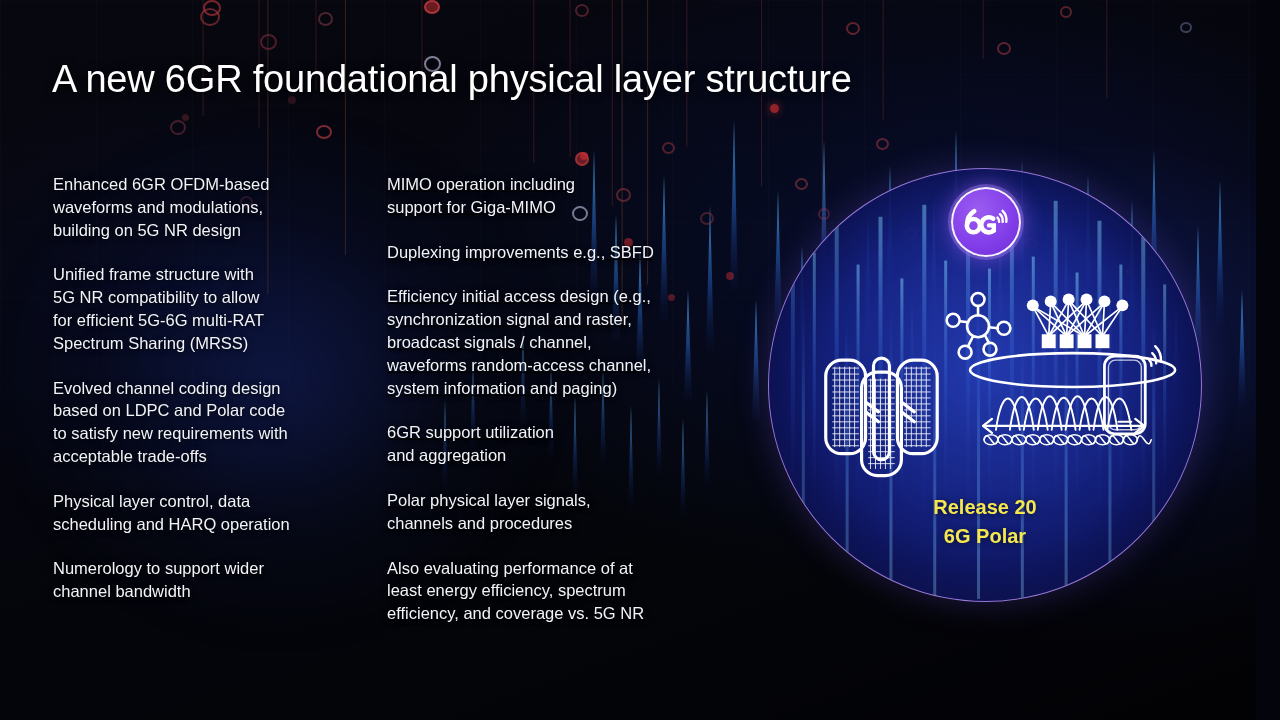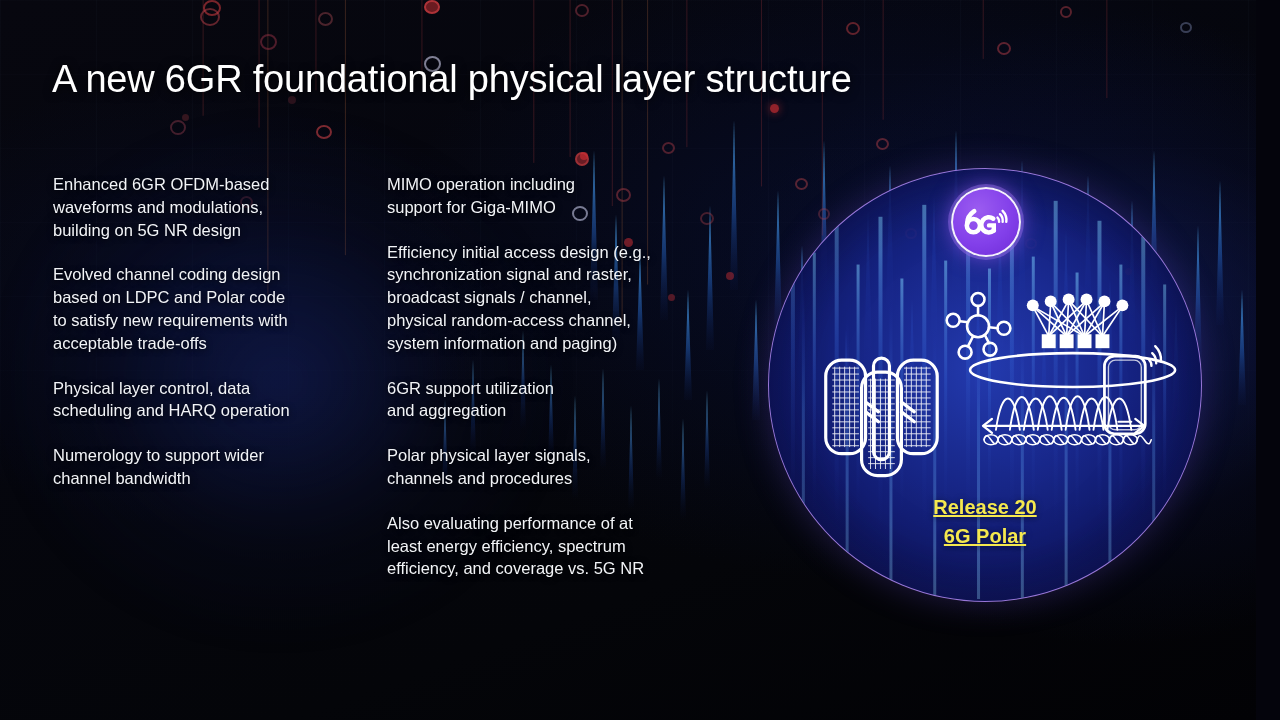--- a/index.html
+++ b/index.html
@@ -51,21 +51,21 @@
   .title {
     position:absolute; left:52px; top:58px;
     font-size:38px; font-weight:400; color:#ffffff;
     letter-spacing:-0.2px; white-space:nowrap;
     text-shadow:0 1px 10px rgba(0,0,0,.9);
   }
 
   
   .col { position:absolute; top:173px; }
   .col-left  { left:53px;  width:300px; }
-  .col-right { left:387px; width:305px; }
+  .col-right { left:387px; width:305px;text-decoration:underline; }
 
   .bullet {
     color:#f2f4f7;
     font-size:16.5px;
     line-height:22.8px;
     margin-bottom:22px;
     text-shadow:0 1px 6px rgba(0,0,0,.85);
     white-space:pre-line;
   }
 
@@ -93,21 +93,20 @@
     border:2px solid rgba(255,255,255,0.92);
     box-shadow:0 0 0 3px rgba(150,110,235,0.45), 0 0 22px rgba(150,90,240,0.75);
     display:flex; align-items:center; justify-content:center;
   }
 
   .release {
     position:absolute; left:0; right:0; top:324px;
     text-align:center; color:#f5e84e;
     font-size:20px; font-weight:700; line-height:29px;
     text-shadow:0 1px 6px rgba(0,0,0,.55);
-    text-decoration:underline;
   }
   .release span { display:block; }
 
   .hero-icons { position:absolute; inset:0; }
 </style>
 </head>
 <body>
 
 <div id="slide">
 
@@ -234,37 +233,42 @@
   </div>
 
   <div class="bg-layer glow-right"></div>
 
   <div class="title">A new 6GR foundational physical layer structure</div>
 
   <div class="col col-left">
     <div class="bullet">Enhanced 6GR OFDM-based
 waveforms and modulations,
 building on 5G NR design</div>
+    <div class="bullet">Unified frame structure with
+5G NR compatibility to allow
+for efficient 5G-6G multi-RAT
+Spectrum Sharing (MRSS)</div>
     <div class="bullet">Evolved channel coding design
 based on LDPC and Polar code
 to satisfy new requirements with
 acceptable trade-offs</div>
     <div class="bullet">Physical layer control, data
 scheduling and HARQ operation</div>
     <div class="bullet">Numerology to support wider
 channel bandwidth</div>
   </div>
 
   <div class="col col-right">
     <div class="bullet">MIMO operation including
 support for Giga-MIMO</div>
+    <div class="bullet">Duplexing improvements e.g., SBFD</div>
     <div class="bullet">Efficiency initial access design (e.g.,
 synchronization signal and raster,
 broadcast signals / channel,
-physical random-access channel,
+waveforms random-access channel,
 system information and paging)</div>
     <div class="bullet">6GR support utilization
 and aggregation</div>
     <div class="bullet">Polar physical layer signals,
 channels and procedures</div>
     <div class="bullet">Also evaluating performance of at
 least energy efficiency, spectrum
 efficiency, and coverage vs. 5G NR</div>
   </div>
 

